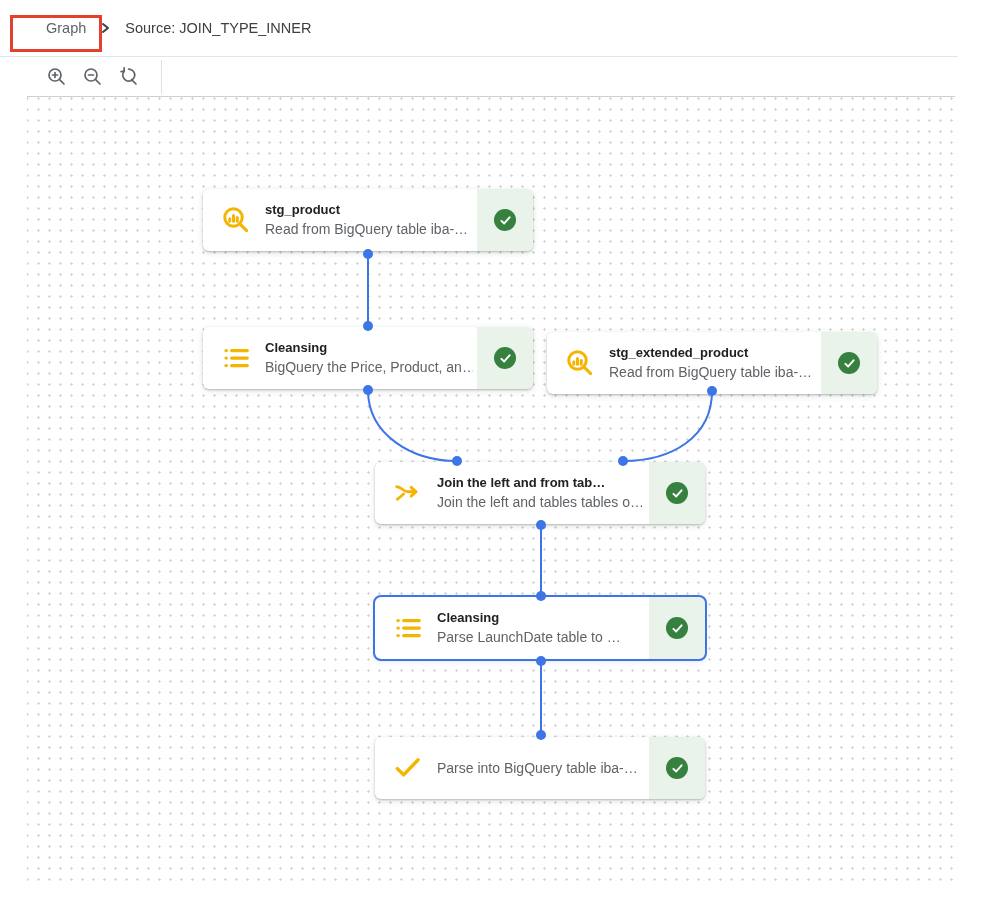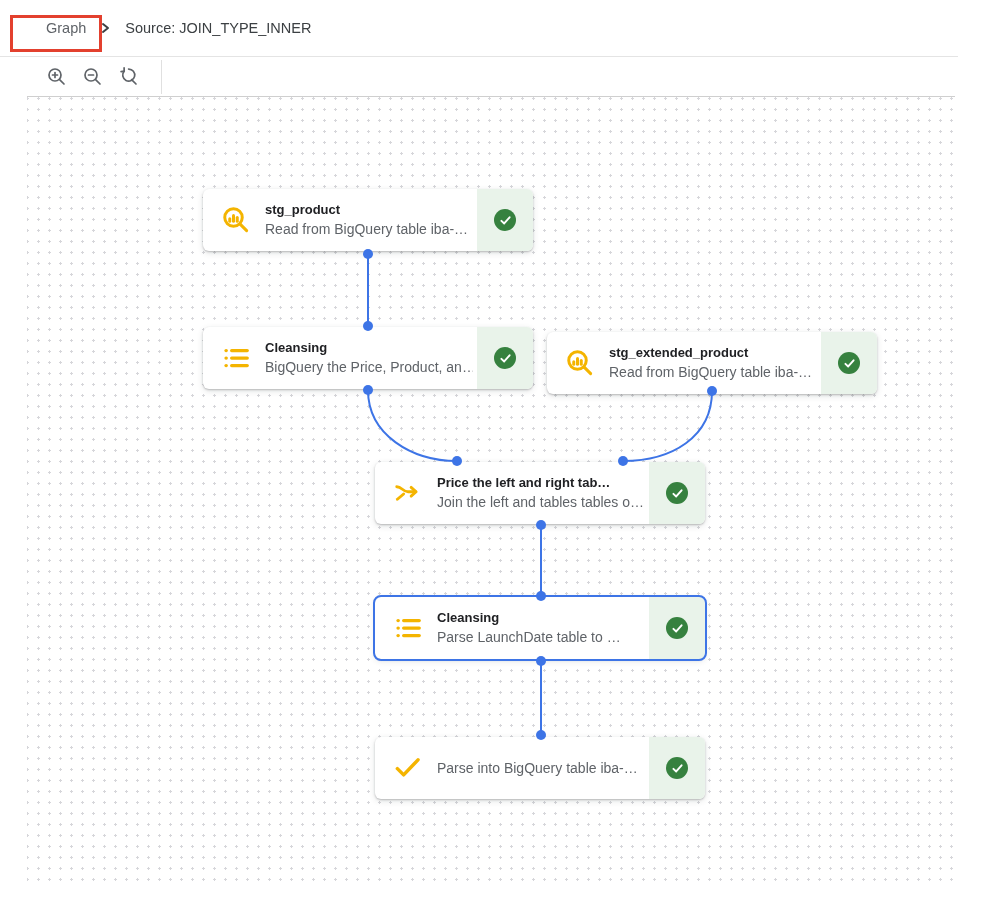--- a/index.html
+++ b/index.html
@@ -178,21 +178,21 @@
 
   <div class="node n4">
     <span class="node-icon">
       <svg width="30" height="30" viewBox="0 0 24 24" fill="none" stroke="#f4b400" stroke-width="2.3" stroke-linecap="round" stroke-linejoin="round">
         <path d="M3 7 C7 7 8 11 12 11 L18 11"></path>
         <path d="M14.5 7.5 L18.5 11 L14.5 14.5"></path>
         <path d="M3.5 17 L8.5 12.8"></path>
       </svg>
     </span>
     <div class="node-text">
-      <div class="node-title">Price the left and right tab…</div>
+      <div class="node-title">Join the left and from tab…</div>
       <div class="node-sub">Join the left and tables tables o…</div>
     </div>
     <div class="node-status">
       <span class="badge">
         <svg width="13" height="13" viewBox="0 0 14 14">
             <path d="M2.6 7.4 L5.6 10.2 L11.4 3.6" fill="none" stroke="#fff" stroke-width="2.1" stroke-linecap="round" stroke-linejoin="round"></path>
           </svg>
       </span>
     </div>
   </div>

